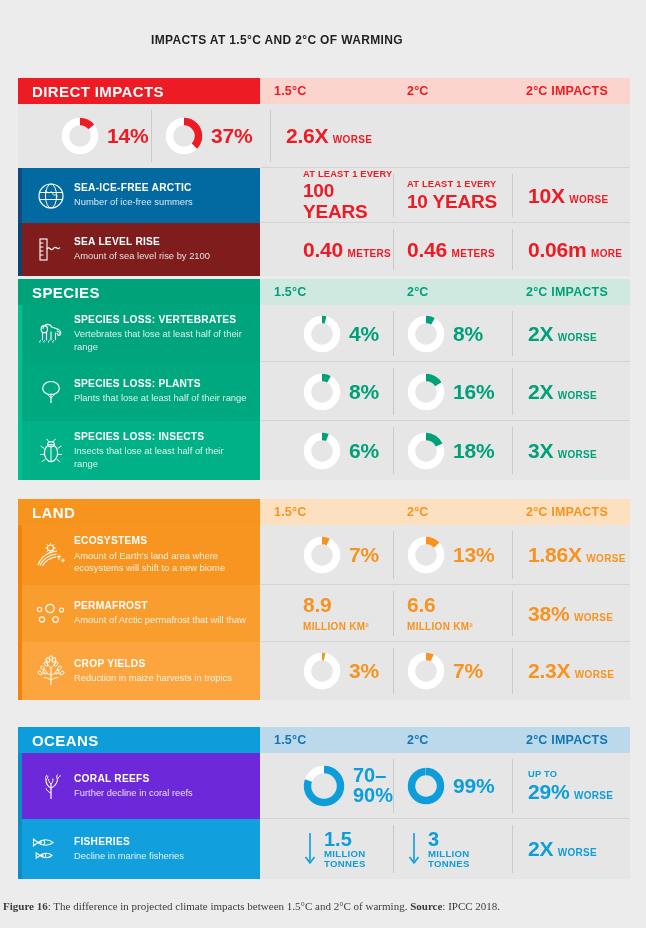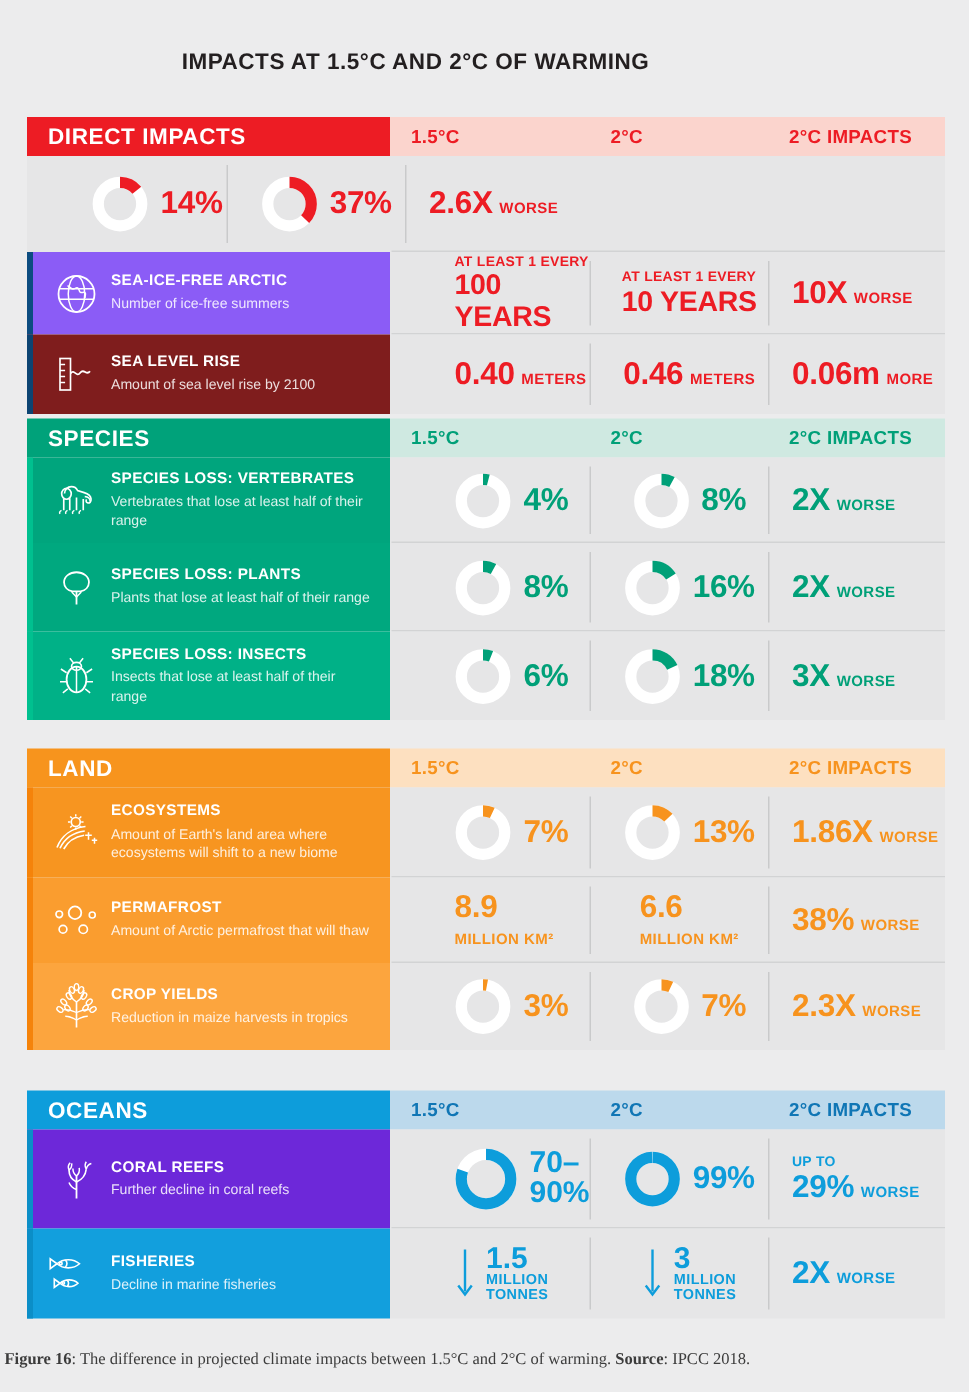--- a/index.html
+++ b/index.html
@@ -13,21 +13,21 @@
     position: relative;
     width: 646px; height: 928px;
     background: #ececed;
   }
 
   
   .main-title {
     position: absolute;
     left: 0; top: 33px; width: 554px;
     text-align: center;
-    font-size: 15px;
+    font-size: 12px;
     font-weight: bold;
     letter-spacing: .35px;
     color: #231f20;
   }
 
   
   .section { position: absolute; left: 18px; width: 612px; }
 
   .sec-head {
     position: relative;
@@ -97,21 +97,21 @@
     font-weight: normal;
   }
 
   .cells { flex: 1; display: flex; background: #e6e6e7; }
   .cell {
     display: flex; align-items: center;
     position: relative;
     padding-left: 14px;
   }
   .cell.v1 { width: 133px; padding-left: 43px; }
-  .cell.v2 { width: 119px; justify-content: center; }
+  .cell.v2 { width: 119px; }
   .cell.v3 { width: 118px; padding-left: 16px; }
   .cell.v2::before, .cell.v3::before {
     content: ""; position: absolute; left: 0; top: 6px; bottom: 6px;
     width: 1px; background: #c9cacb;
   }
   .rowsep {
     position: absolute; left: 243px; right: 0; bottom: 0; height: 1px;
     background: #d2d3d4;
   }
 
@@ -183,21 +183,21 @@
                   <span class="big" style="color:#ed1c24">37%</span>
                 </div>
               </div>
               <div class="cell v3">
                 <div><span class="big" style="color:#ed1c24">2.6X</span> <span class="small" style="color:#ed1c24">WORSE</span></div>
               </div>
             </div>
             <span class="rowsep"></span>
           </div>
           <div class="row" style="height:55px">
-            <div class="row-label" style="background:#8b5cf6">
+            <div class="row-label" style="background:#0369a1">
               <span class="accent" style="background:#0c4c80"></span>
               <span class="ico">
                 <svg width="30" height="30" viewBox="0 0 30 30">
                   <circle cx="15" cy="15" r="12" fill="none" stroke="#fff" stroke-width="1.2"></circle>
                   <ellipse cx="15" cy="15" rx="5.5" ry="12" fill="none" stroke="#fff" stroke-width="1"></ellipse>
                   <path d="M3.3 11.5h23.4M3.3 18.5h23.4" stroke="#fff" stroke-width="1" fill="none"></path>
                   <path d="M9 9.5c1.5.5 2 2 3.5 2.2s2-1.2 3.3-.7.6 2.3 1.8 2.9 2.4-.6 3.2.4-.7 2.4.2 3.3" fill="none" stroke="#fff" stroke-width="1"></path>
                 </svg>
               </span>
               <span class="txt">

